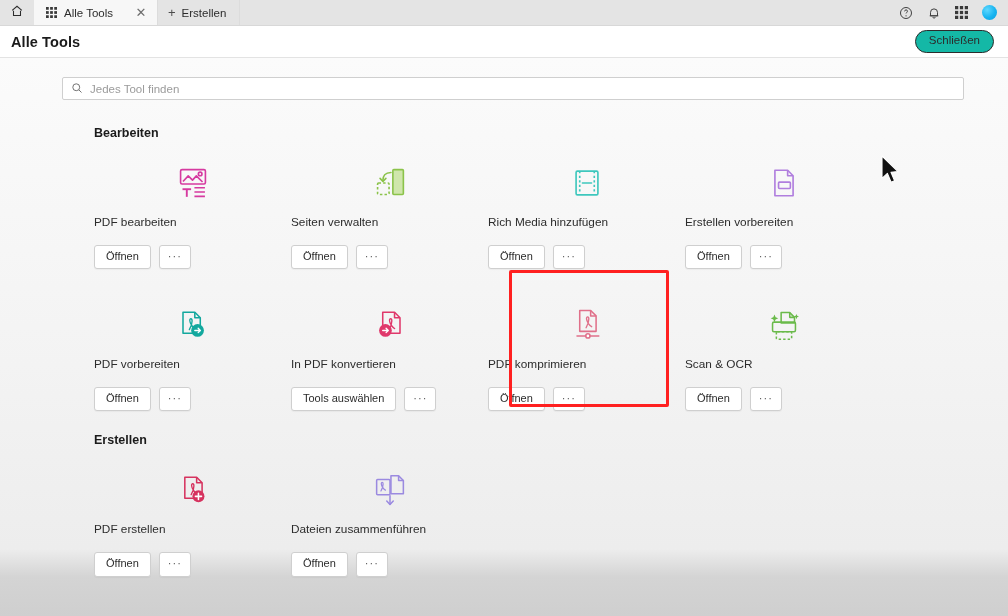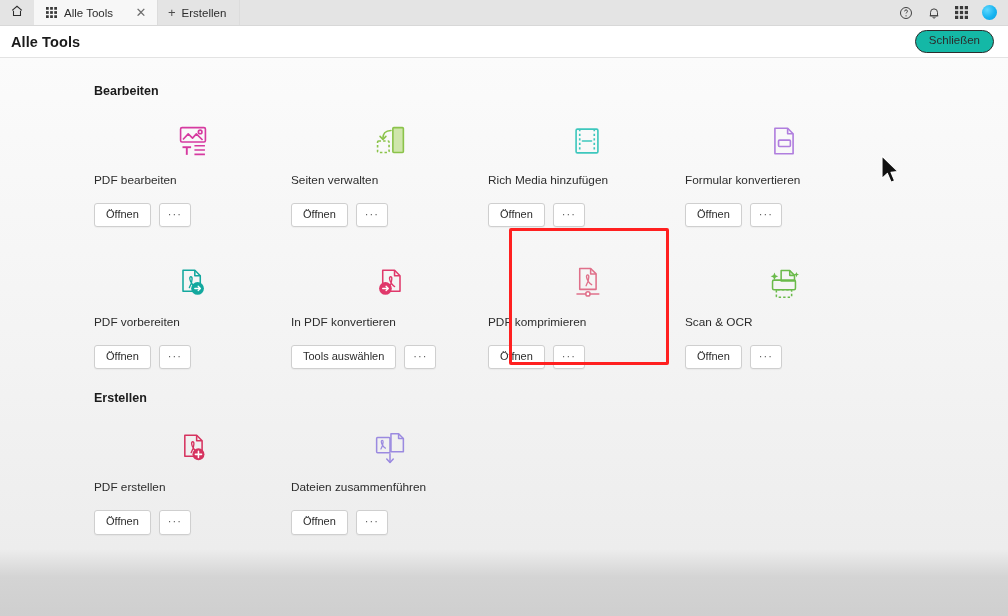--- a/index.html
+++ b/index.html
@@ -227,20 +227,31 @@
   </div>
 </div>
 
 <div class="titlebar">
   <span class="page-title">Alle Tools</span>
   <button class="close-btn">Schließen</button>
 </div>
 
 <div class="content">
 
+  <div class="search-wrap">
+    <div class="searchbox">
+      <span>
+        <svg width="12" height="12" viewBox="0 0 16 16" fill="none" stroke="#6e6e6e" stroke-width="1.3">
+          <circle cx="7" cy="7" r="4.6"></circle>
+            <path d="M10.4 10.4 14 14"></path>
+        </svg>
+      </span>
+      <input type="text" placeholder="Jedes Tool finden" style="">
+    </div>
+  </div>
 
   <div class="section sec1">
     <div class="section-title">Bearbeiten</div>
     <div class="tiles">
 
       <div class="tile">
         <div class="tile-icon">
           <svg width="42" height="42" viewBox="0 0 44 44" fill="none" stroke="#d63aa0" stroke-width="1.7">
             <rect x="9" y="8" width="26" height="15" rx="1.5"></rect>
             <path d="M11.5 20.5 17 14.5l4.5 4.5 4-4.5 6.5 6.5" stroke-linejoin="round"></path>
@@ -289,21 +300,21 @@
       </div>
 
       <div class="tile">
         <div class="tile-icon">
           <svg width="40" height="40" viewBox="0 0 44 44" fill="none" stroke="#b07ede" stroke-width="1.8">
             <path d="M12 8h14l6 6v22H12z" stroke-linejoin="round"></path>
             <path d="M26 8v6h6" stroke-linejoin="round"></path>
             <rect x="16" y="21" width="13" height="7" rx="1"></rect>
           </svg>
         </div>
-        <div class="tile-label">Formular konvertieren</div>
+        <div class="tile-label">Erstellen vorbereiten</div>
         <div class="tile-actions">
           <button class="btn">Öffnen</button>
           <button class="btn btn-dots">···</button>
         </div>
       </div>
 
     </div>
   </div>
 
   <div class="section sec2">

